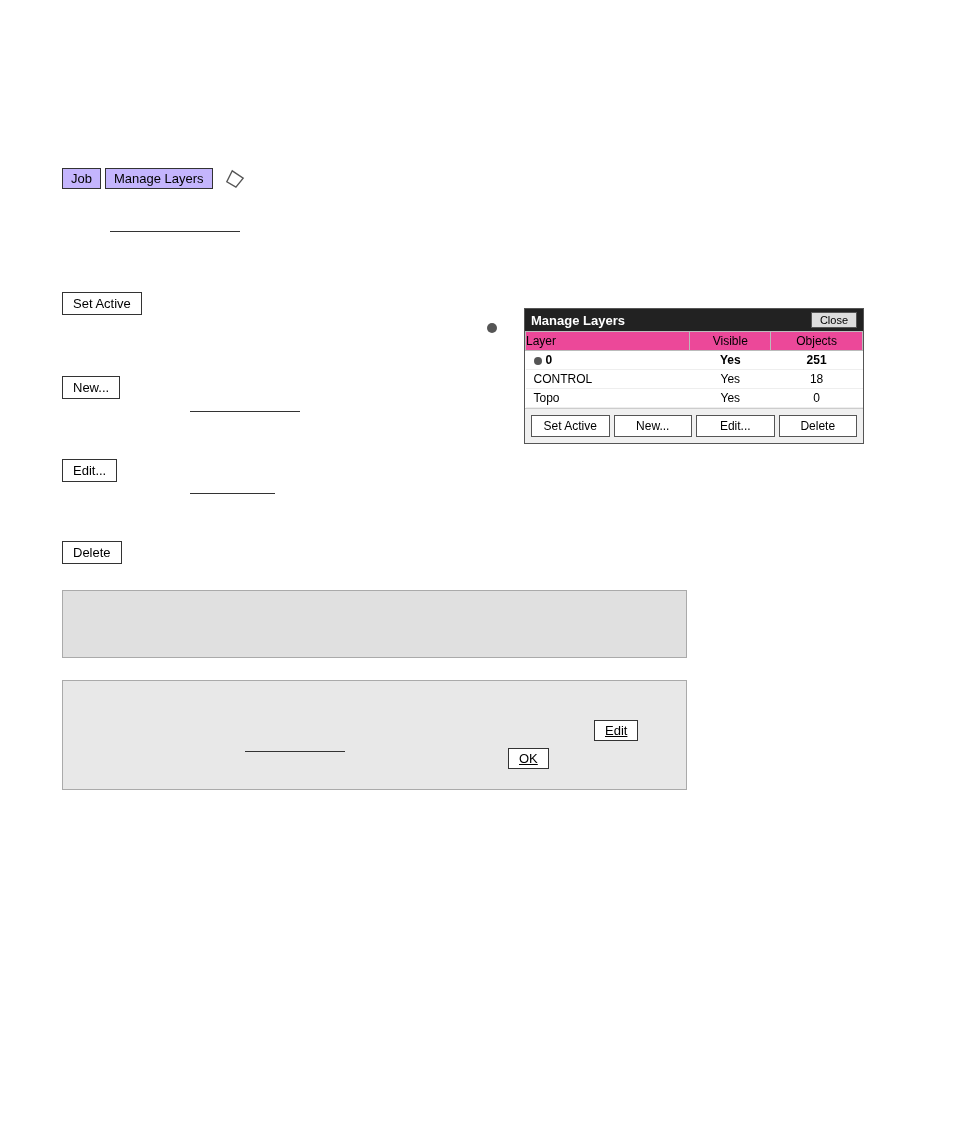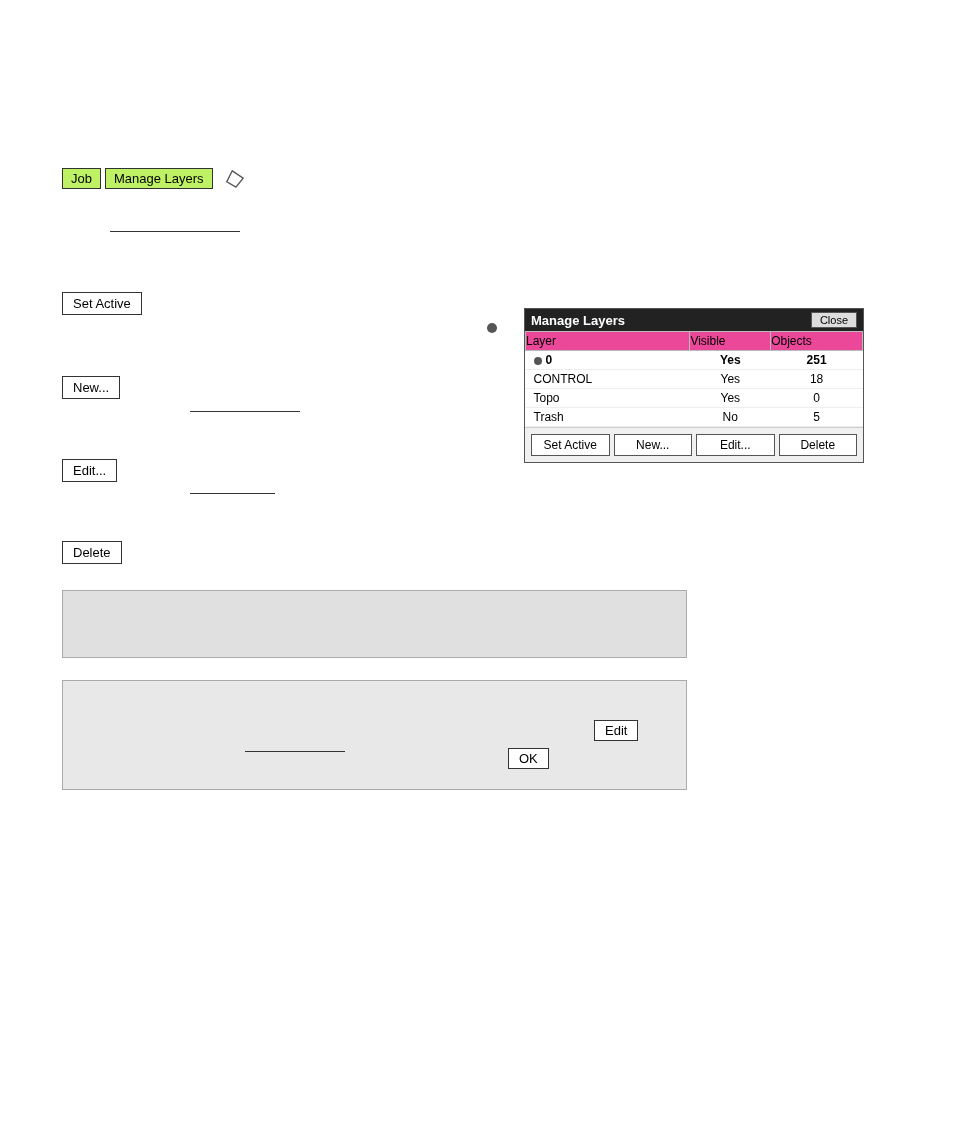--- a/index.html
+++ b/index.html
@@ -17,21 +17,21 @@
     .toolbar {
       position: absolute;
       top: 168px;
       left: 62px;
       display: flex;
       align-items: center;
       gap: 4px;
     }
     .toolbar-btn {
       border: 1px solid #333;
-      background: #bef264;
+      background: #c4b5fd;
       padding: 2px 8px;
       font-size: 13px;
       cursor: pointer;
     }
 
     
     .triangle-icon {
       width: 20px;
       height: 20px;
       margin-left: 8px;
@@ -117,20 +117,21 @@
     }
 
     
     .panel-btn {
       position: absolute;
       border: 1px solid #333;
       background: #fff;
       padding: 2px 10px;
       font-size: 13px;
       cursor: pointer;
+      text-decoration: underline;
     }
 
     
     .dialog {
       position: absolute;
       top: 308px;
       left: 524px;
       width: 340px;
       background: #fff;
       border: 1px solid #555;
@@ -161,20 +162,21 @@
     .dialog-table th {
       background: #ec4899;
       border: 1px solid #bbb;
       padding: 2px 0;
       text-align: left;
       font-weight: normal;
       font-size: 12px;
     }
     .dialog-table th:nth-child(2),
     .dialog-table th:nth-child(3) {
+      text-align: center;
     }
     .dialog-table td {
       border-bottom: 1px solid #eee;
       padding: 2px 8px;
       font-size: 12px;
     }
     .dialog-table td:nth-child(2),
     .dialog-table td:nth-child(3) {
       text-align: center;
     }
@@ -264,25 +266,20 @@
           <tr>
             <td>CONTROL</td>
             <td>Yes</td>
             <td>18</td>
           </tr>
           <tr>
             <td>Topo</td>
             <td>Yes</td>
             <td>0</td>
           </tr>
-          <tr>
-            <td>Trash</td>
-            <td>No</td>
-            <td>5</td>
-          </tr>
         </tbody>
     </table>
   </div>
   <div class="dialog-footer">
     <button class="dialog-footer-btn">Set Active</button>
     <button class="dialog-footer-btn">New...</button>
     <button class="dialog-footer-btn">Edit...</button>
     <button class="dialog-footer-btn">Delete</button>
   </div>
 </div>

